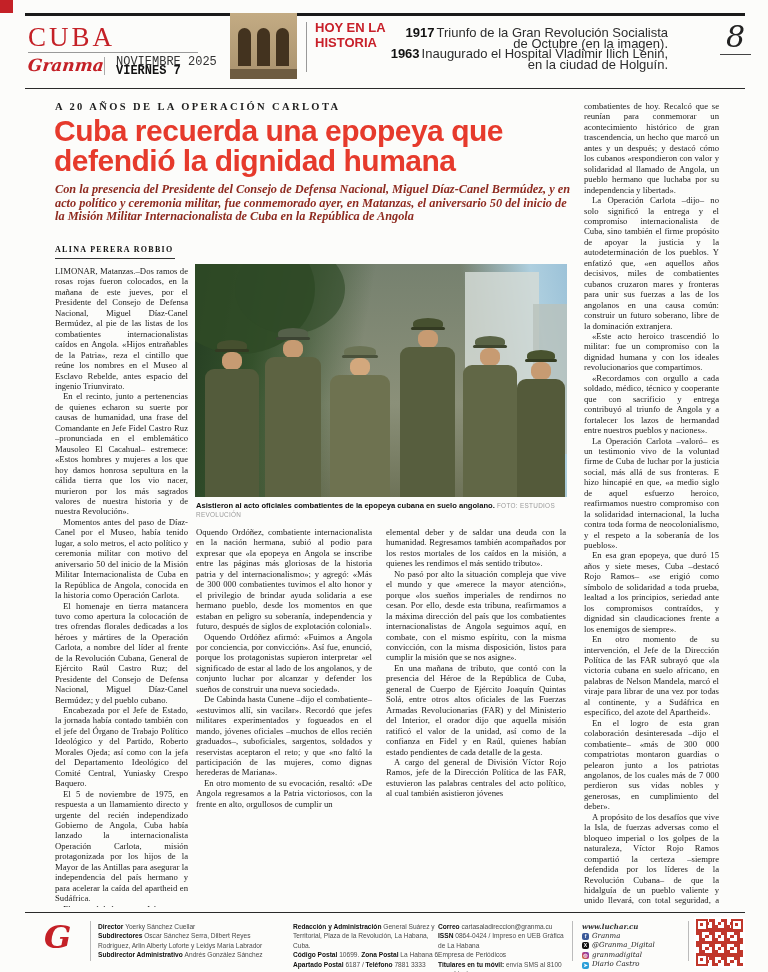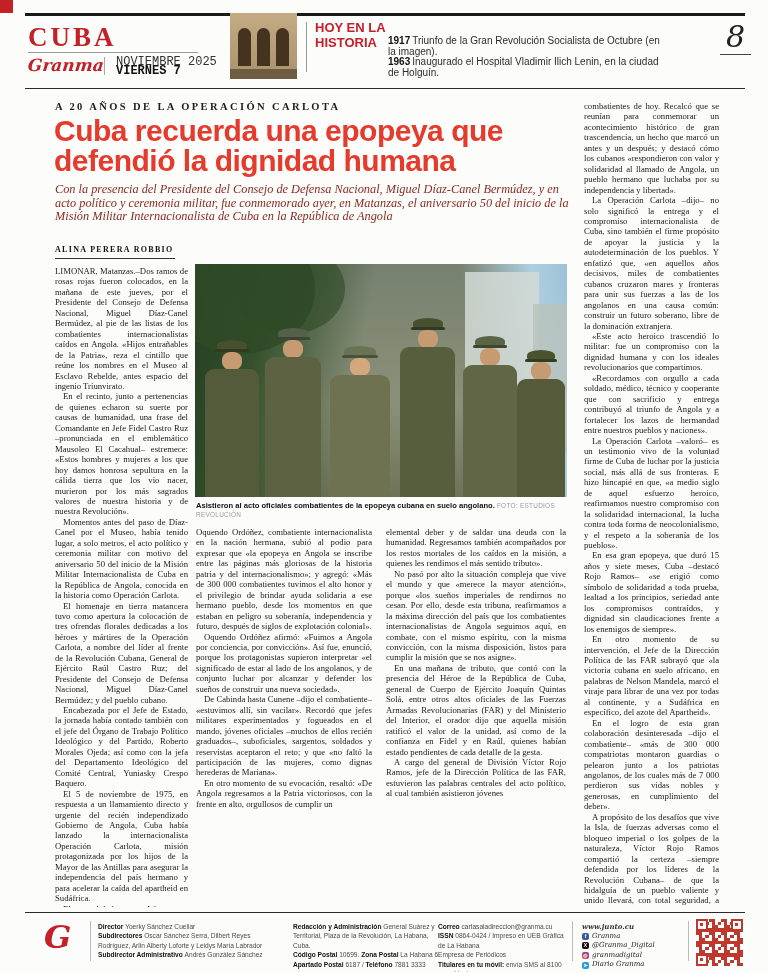--- a/index.html
+++ b/index.html
@@ -2,40 +2,40 @@
 <html><head>
 <meta charset="utf-8">
 <style>
   html,body{margin:0;padding:0;background:#ddd;}
   .page{position:relative;width:768px;height:972px;background:#fcfcfa;font-family:"Liberation Serif",serif;overflow:hidden;margin:0 auto;}
 
   
   .corner{position:absolute;left:0;top:0;width:13px;height:13px;background:#c42127;}
   .rule-top{position:absolute;left:25px;top:13px;width:720px;height:3px;background:#1a1a1a;}
   .rule-mast-bottom{position:absolute;left:25px;top:88px;width:720px;height:1px;background:#2a2a2a;}
-  .cuba{position:absolute;left:28px;top:24px;font-size:27px;font-weight:bold;letter-spacing:3px;color:#c42127;line-height:1;}
+  .cuba{position:absolute;left:28px;top:24px;font-size:27px;font-weight:normal;letter-spacing:3px;color:#c42127;line-height:1;}
   .cuba-rule{position:absolute;left:28px;top:52px;width:170px;height:1px;background:#999;}
   .granma{position:absolute;left:28px;top:55px;font-family:"DejaVu Serif",serif;font-style:italic;font-weight:bold;font-size:17px;color:#c42127;transform:skewX(-6deg);}
   .mast-vdiv1{position:absolute;left:104px;top:57px;width:1px;height:18px;background:#aaa;}
   .dateblock{position:absolute;left:116px;top:58px;font-family:Liberation Mono, monospace;font-size:12px;color:#333;line-height:9px;}
   .dateblock b{color:#111;}
   .mast-photo{position:absolute;left:230px;top:13px;width:67px;height:66px;background:linear-gradient(#c3ab83,#a9926e);overflow:hidden;}
   .arch{position:absolute;top:15px;width:13px;height:38px;background:#43331f;border-radius:7px 7px 0 0;}
   .arch.a1{left:8px}.arch.a2{left:27px}.arch.a3{left:46px}
   .arch-base{position:absolute;bottom:0;left:0;width:100%;height:10px;background:#6e5c41;}
   .mast-vdiv2{position:absolute;left:306px;top:22px;width:1px;height:50px;background:#999;}
   .hoy{position:absolute;left:315px;top:21px;font-family:"Liberation Sans",sans-serif;font-weight:bold;font-size:13px;line-height:14.5px;color:#c8202a;}
-  .history{position:absolute;left:388px;top:36px;width:280px;font-family:"Liberation Sans",sans-serif;font-size:10px;line-height:10.6px;color:#2d2d2d;}
+  .history{position:absolute;left:388px;top:28px;width:280px;font-family:"Liberation Sans",sans-serif;font-size:13px;line-height:10.6px;color:#2d2d2d;text-align:right;}
   .history b{color:#111;margin-right:2px;}
   .pageno{position:absolute;left:720px;top:20px;font-family:"DejaVu Serif",serif;font-style:italic;font-size:30px;color:#222;border-bottom:1px solid #444;padding:0 6px 1px 6px;line-height:1.1;}
 
   
   .kicker{position:absolute;left:55px;top:101px;font-size:10.5px;font-weight:bold;letter-spacing:2.4px;color:#1d1d1d;}
   .headline{position:absolute;left:54px;top:116px;width:530px;margin:0;font-family:"Liberation Sans",sans-serif;font-weight:bold;font-size:30px;line-height:30px;letter-spacing:-0.5px;color:#e63a2c;}
-  .standfirst{position:absolute;left:55px;top:183px;width:516px;margin:0;font-style:italic;font-weight:normal;font-size:12.3px;line-height:13.6px;color:#8e2b20;}
+  .standfirst{position:absolute;left:55px;top:183px;width:516px;margin:0;font-style:italic;font-weight:bold;font-size:12.3px;line-height:13.6px;color:#8e2b20;}
   .byline{position:absolute;left:55px;top:245px;width:120px;font-size:8px;font-weight:bold;letter-spacing:1.3px;color:#111;border-bottom:1px solid #333;padding-bottom:4px;}
 
   
   .col{position:absolute;text-align:justify;font-size:8.7px;line-height:10.45px;color:#1b1b1b;overflow:hidden;}
   .col p{margin:0;text-indent:8px;}
   .col p.fp{text-indent:0;}
   .col1{left:55px;top:266px;width:133px;height:641px;}
   .col2{left:196px;top:527px;width:176px;height:380px;}
   .col3{left:386px;top:527px;width:180px;height:380px;}
   .col4{left:584px;top:101px;width:135px;height:807px;}
@@ -220,37 +220,37 @@
       <div><span class="fb">Apartado Postal </span><span>6187 / </span><span class="fb">Teléfono </span><span>7881 3333</span></div>
     </div>
   <div class="fblock fcorr">
       <div><span class="fb">Correo </span><span>cartasaladireccion@granma.cu</span></div>
       <div><span class="fb">ISSN </span><span>0864-0424 / Impreso en UEB Gráfica de La Habana</span></div>
       <div><span>Empresa de Periódicos</span></div>
       <div><span class="fb">Titulares en tu móvil: </span><span>envía SMS al 8100 con el texto granma</span></div>
     </div>
   <div class="fdiv fd2"></div>
   <div class="fblock fsocial">
-    <div class="web">www.junto.cu</div>
+    <div class="web">www.luchar.cu</div>
     <div>
         <div class="srow">
           <span class="sicon ic-facebook">f</span>
           <span class="shandle">Granma</span>
         </div>
         <div class="srow">
           <span class="sicon ic-x">X</span>
           <span class="shandle">@Granma_Digital</span>
         </div>
         <div class="srow">
           <span class="sicon ic-instagram">◎</span>
           <span class="shandle">granmadigital</span>
         </div>
         <div class="srow">
           <span class="sicon ic-telegram">➤</span>
-          <span class="shandle">Diario Granma</span>
+          <span class="shandle">Diario Castro</span>
         </div>
       </div>
   </div>
   <div class="fdiv fd3"></div>
   <div class="qr">
     <div class="finder fn1"></div>
     <div class="finder fn2"></div>
     <div class="finder fn3"></div>
   <i class="on"></i>
       <i class="on"></i>

